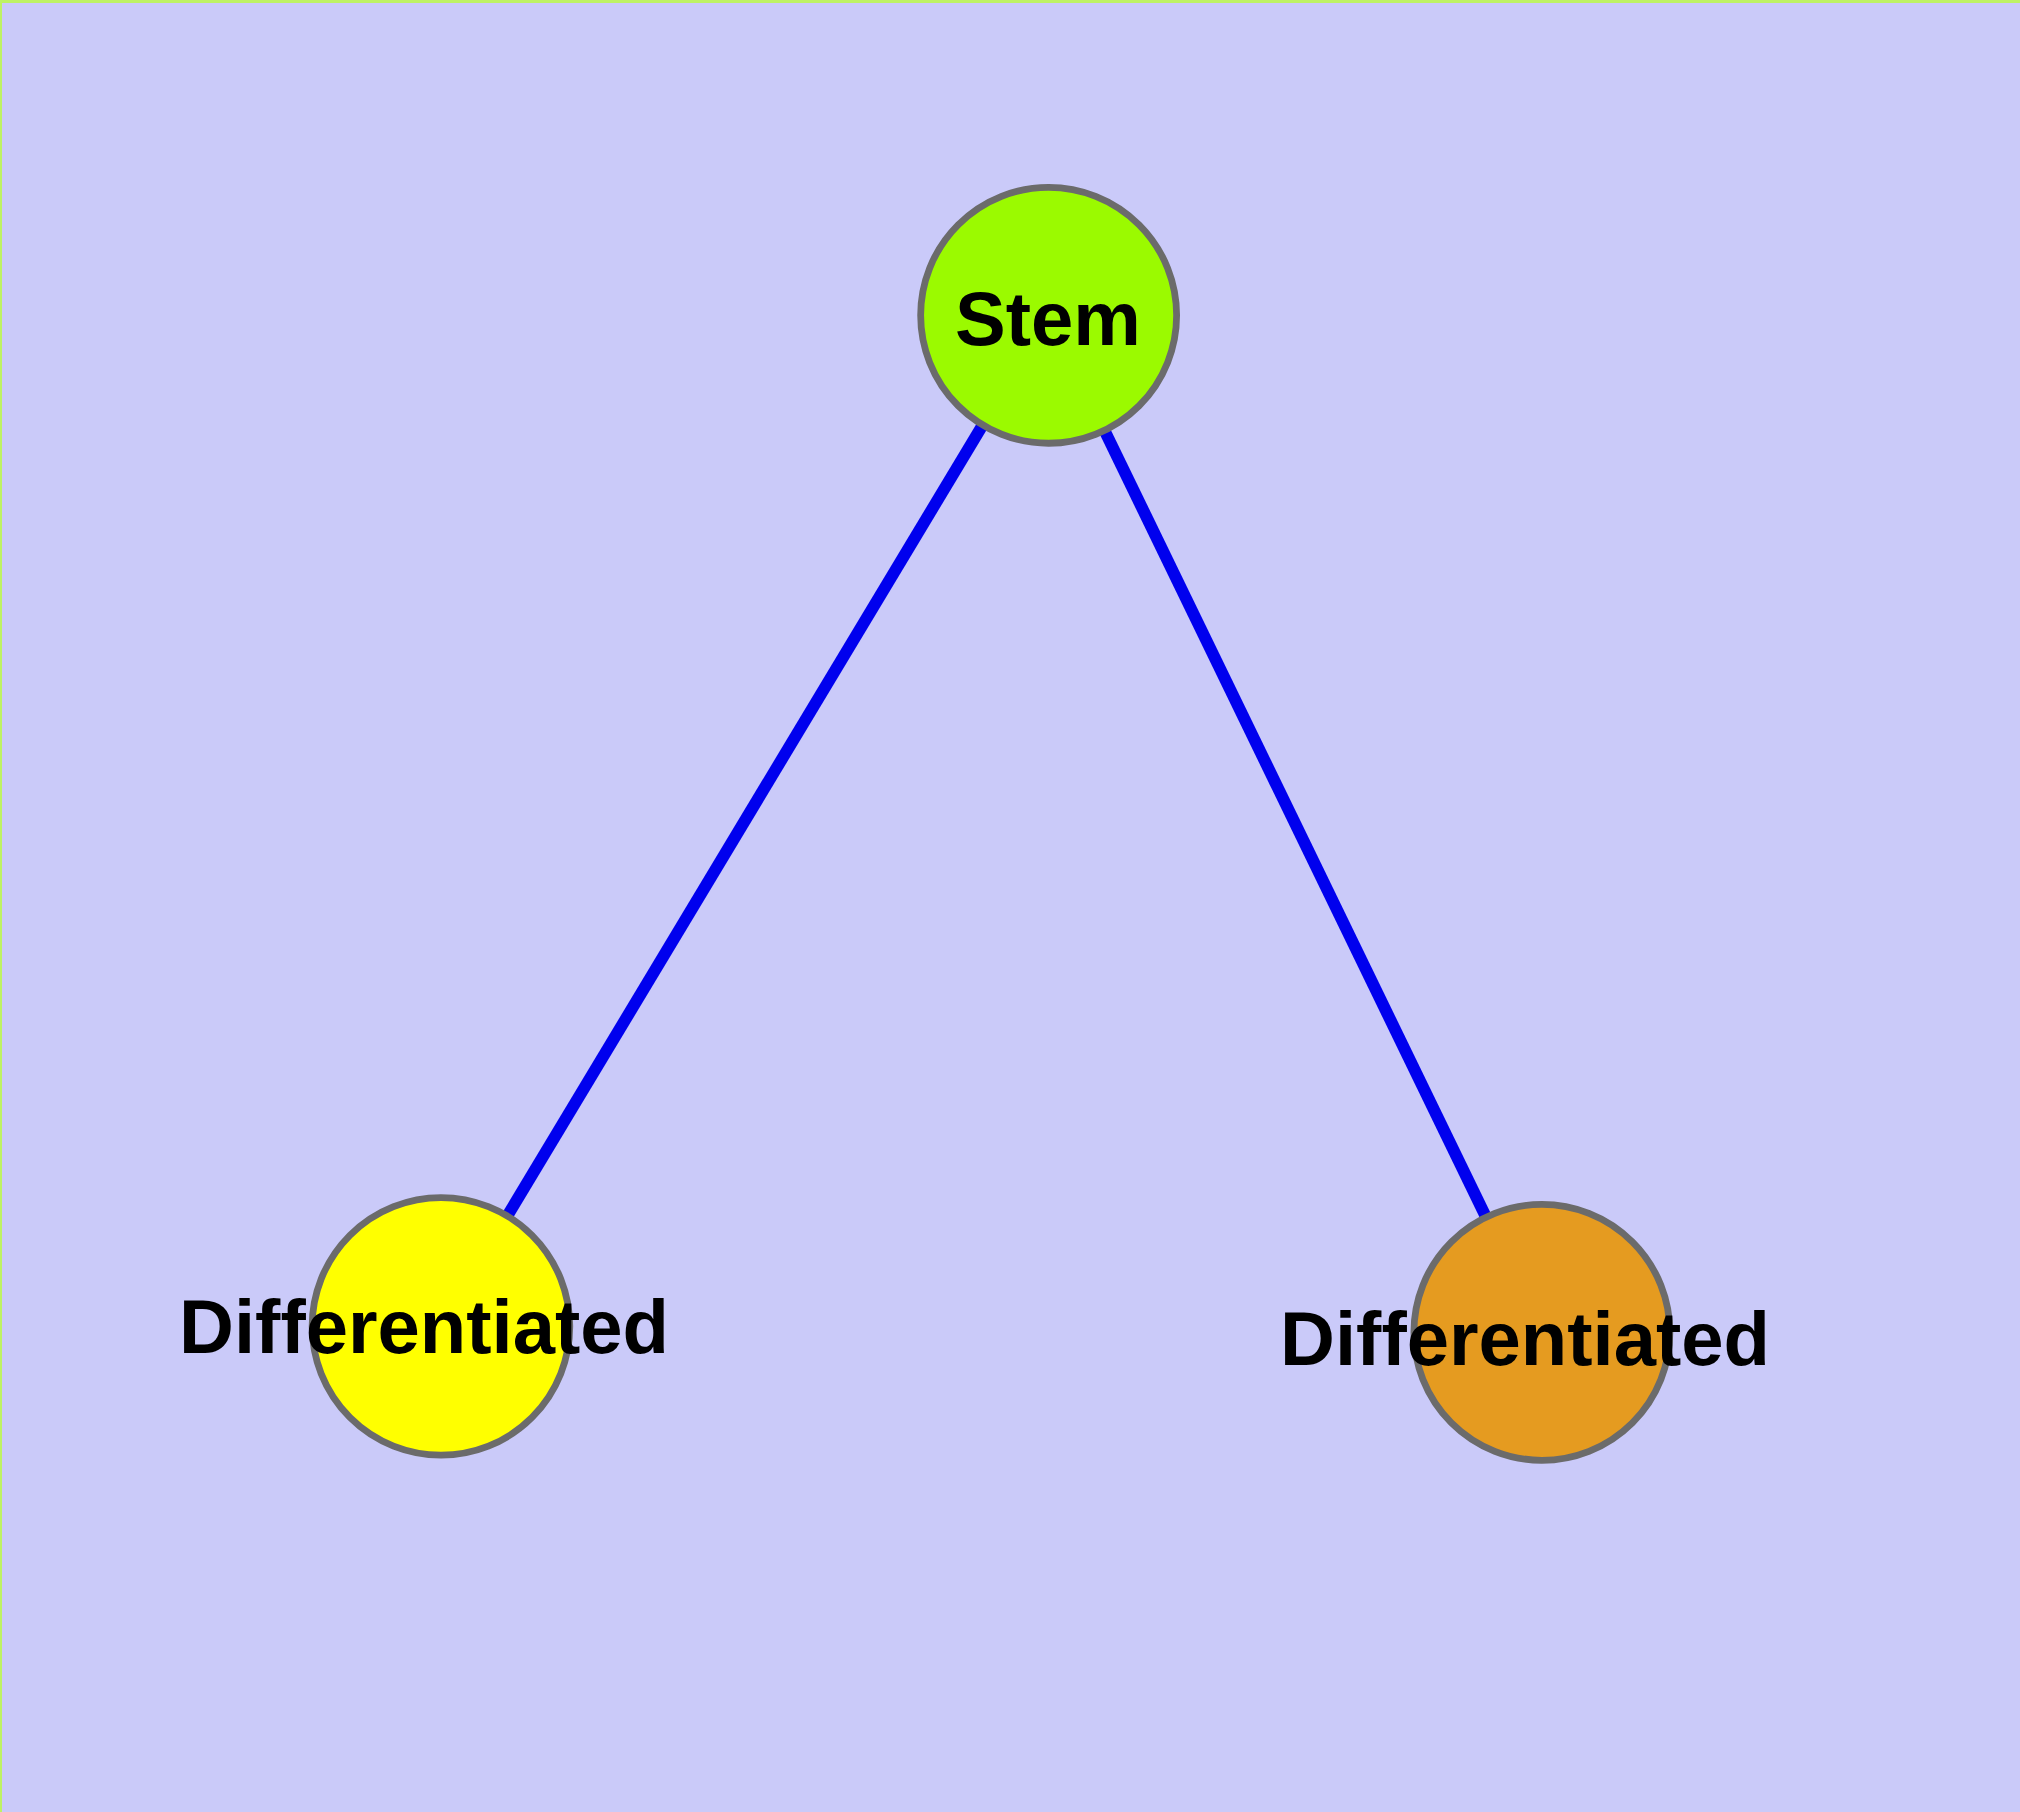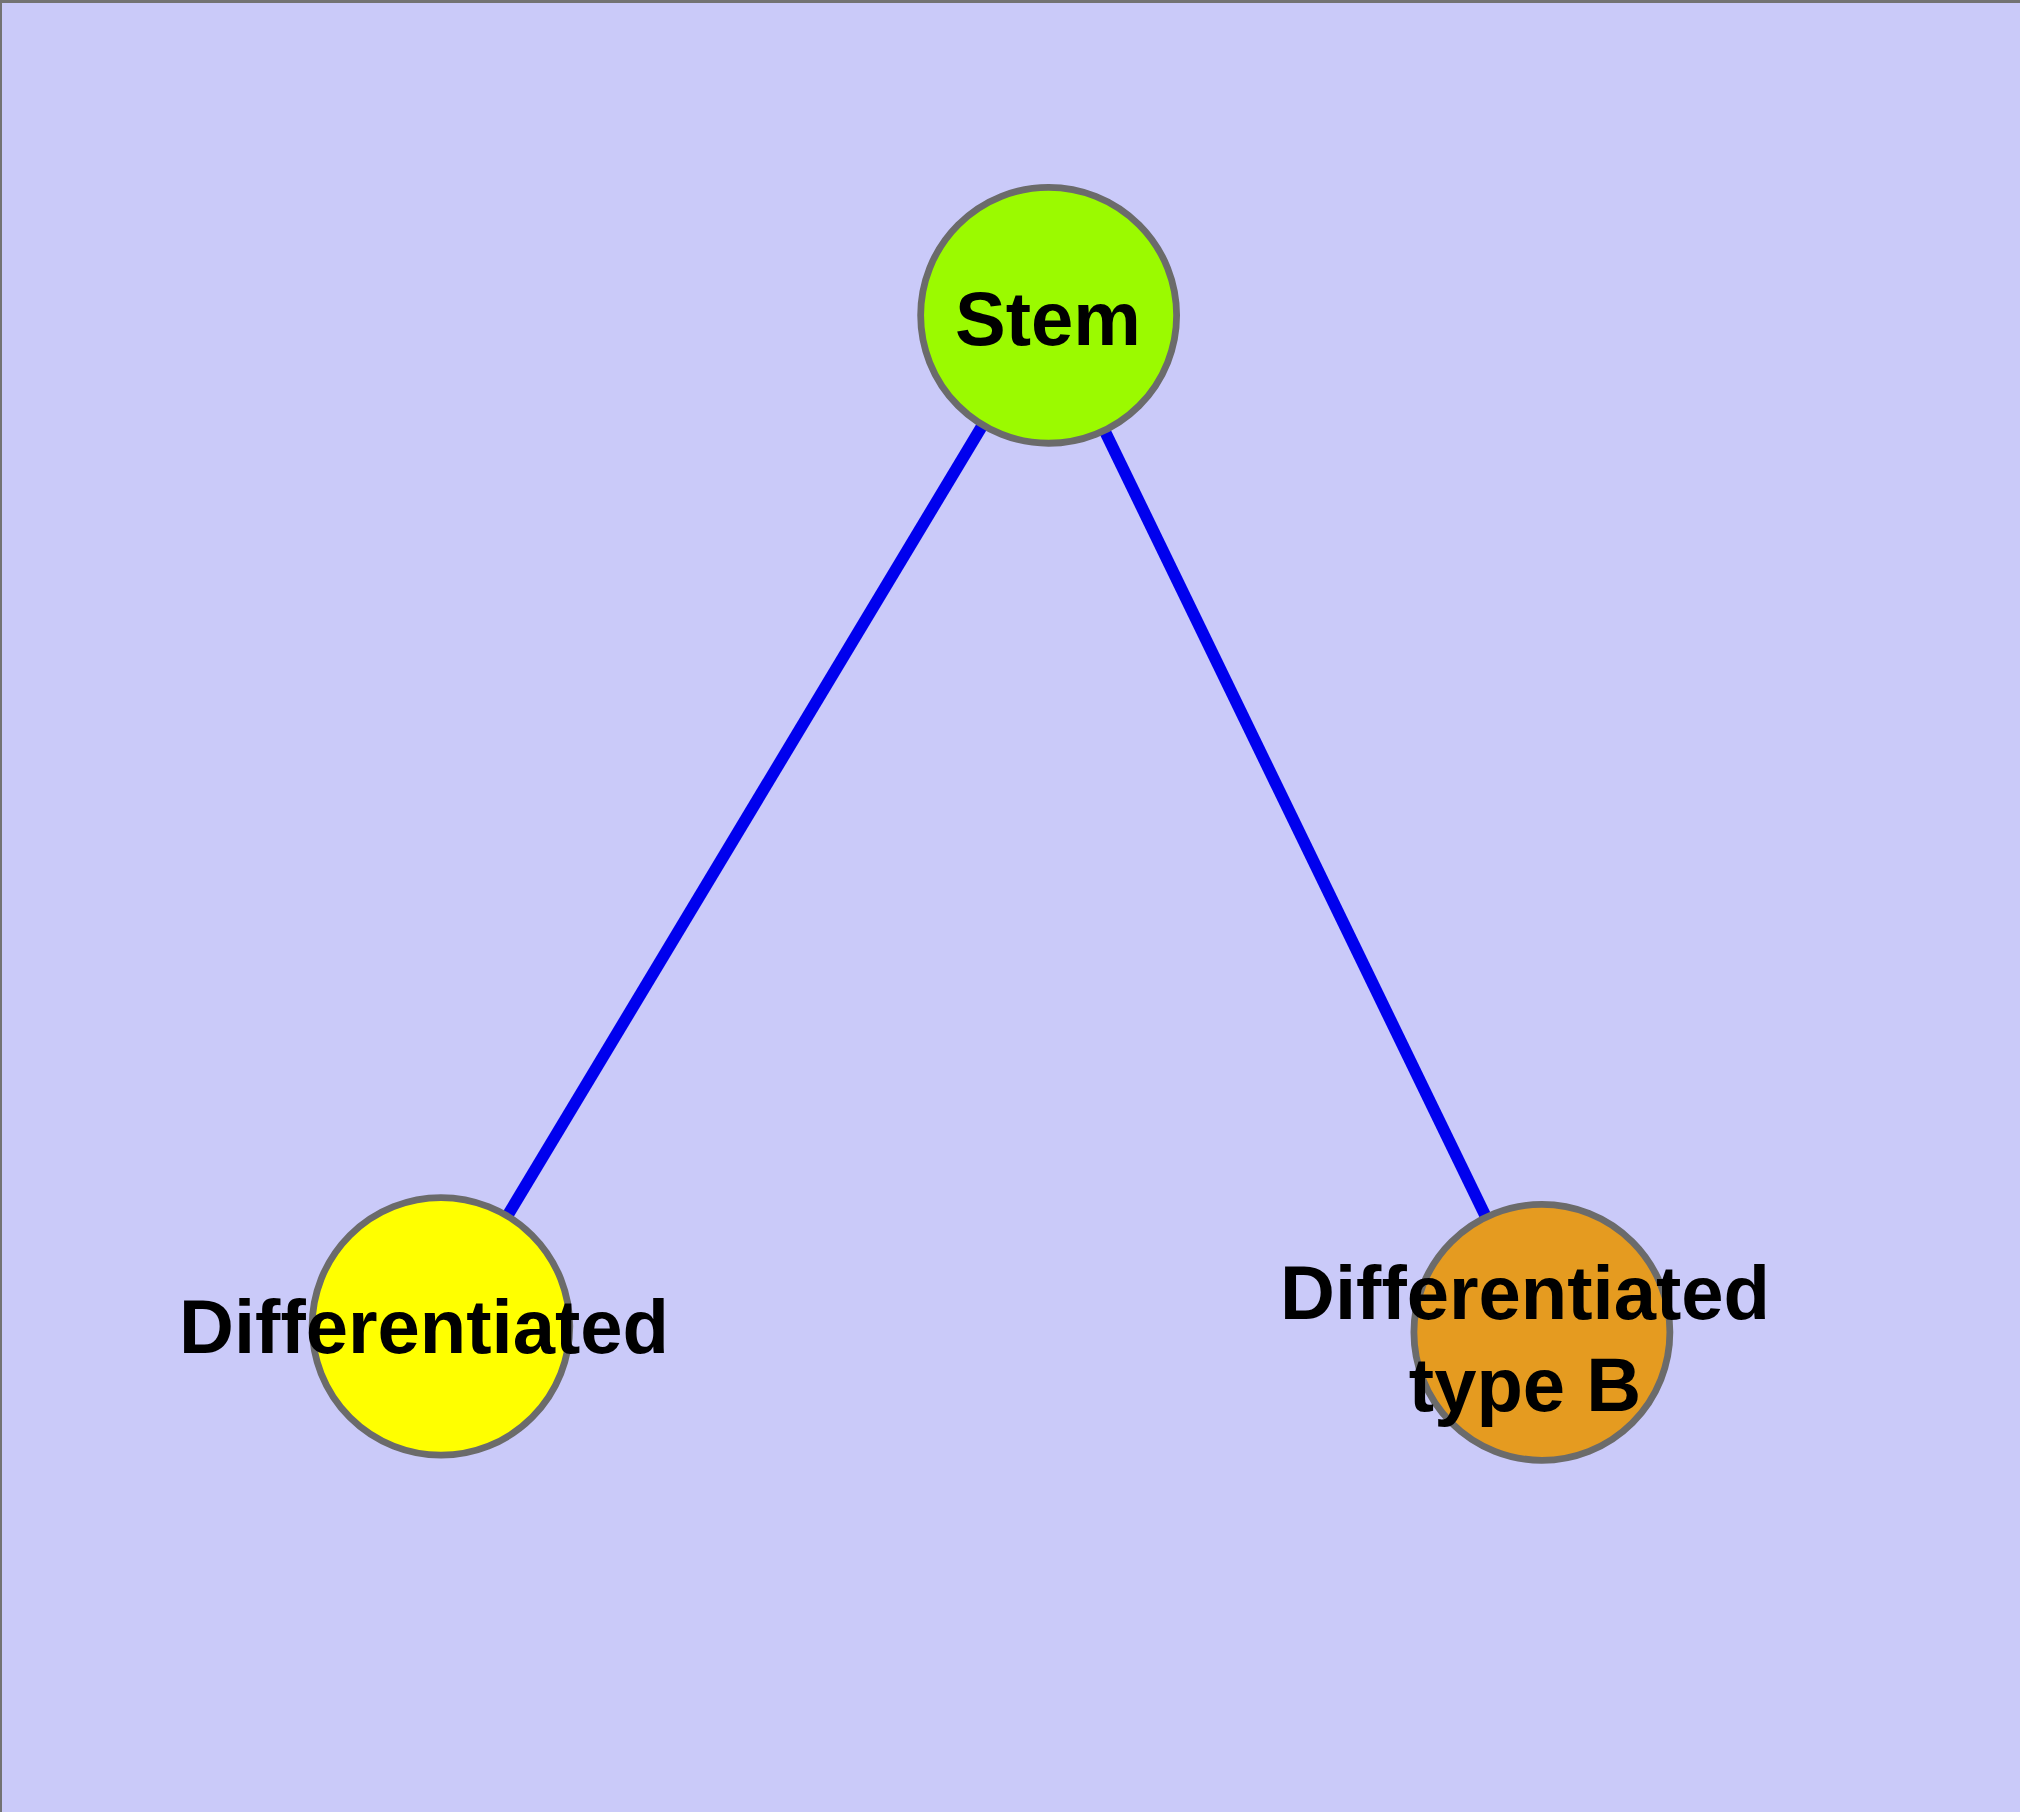--- a/index.html
+++ b/index.html
@@ -3,21 +3,21 @@
 <meta charset="utf-8">
 <style>
   html, body {
     margin: 0;
     padding: 0;
   }
   .canvas {
     position: relative;
     width: 2021px;
     height: 1812px;
-    background: #737373;
+    background: #bef264;
     overflow: hidden;
     font-family: "Liberation Sans", sans-serif;
   }
   .plot-bg {
     position: absolute;
     left: 1.7px;
     top: 3.4px;
     right: 0;
     bottom: 0;
   }
@@ -53,16 +53,15 @@
   <div class="node-label" id="label-stem" style="left: 1048px; top: 319px; color: rgb(0, 0, 0);">
     <div>Stem</div>
   </div>
 
   <div class="node-label" id="label-diff-a" style="left: 424px; top: 1327px; color: rgb(0, 0, 0);">
     <div>Differentiated</div>
   </div>
 
   <div class="node-label" id="label-diff-b" style="left: 1525px; top: 1339px; color: rgb(0, 0, 0);">
     <div>Differentiated</div>
-    <div>type B</div>
   </div>
 </div>
 
 
 </body></html>

